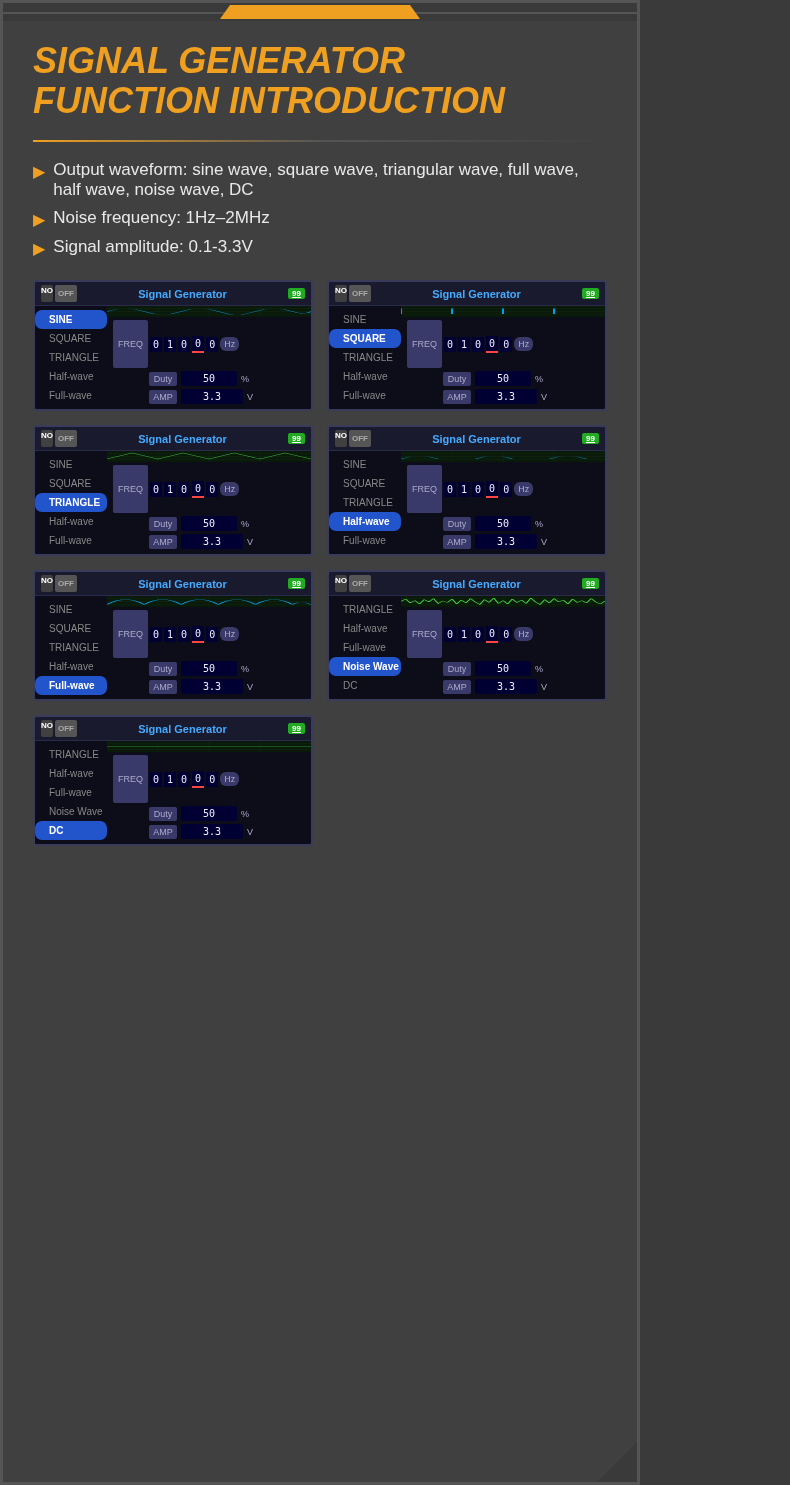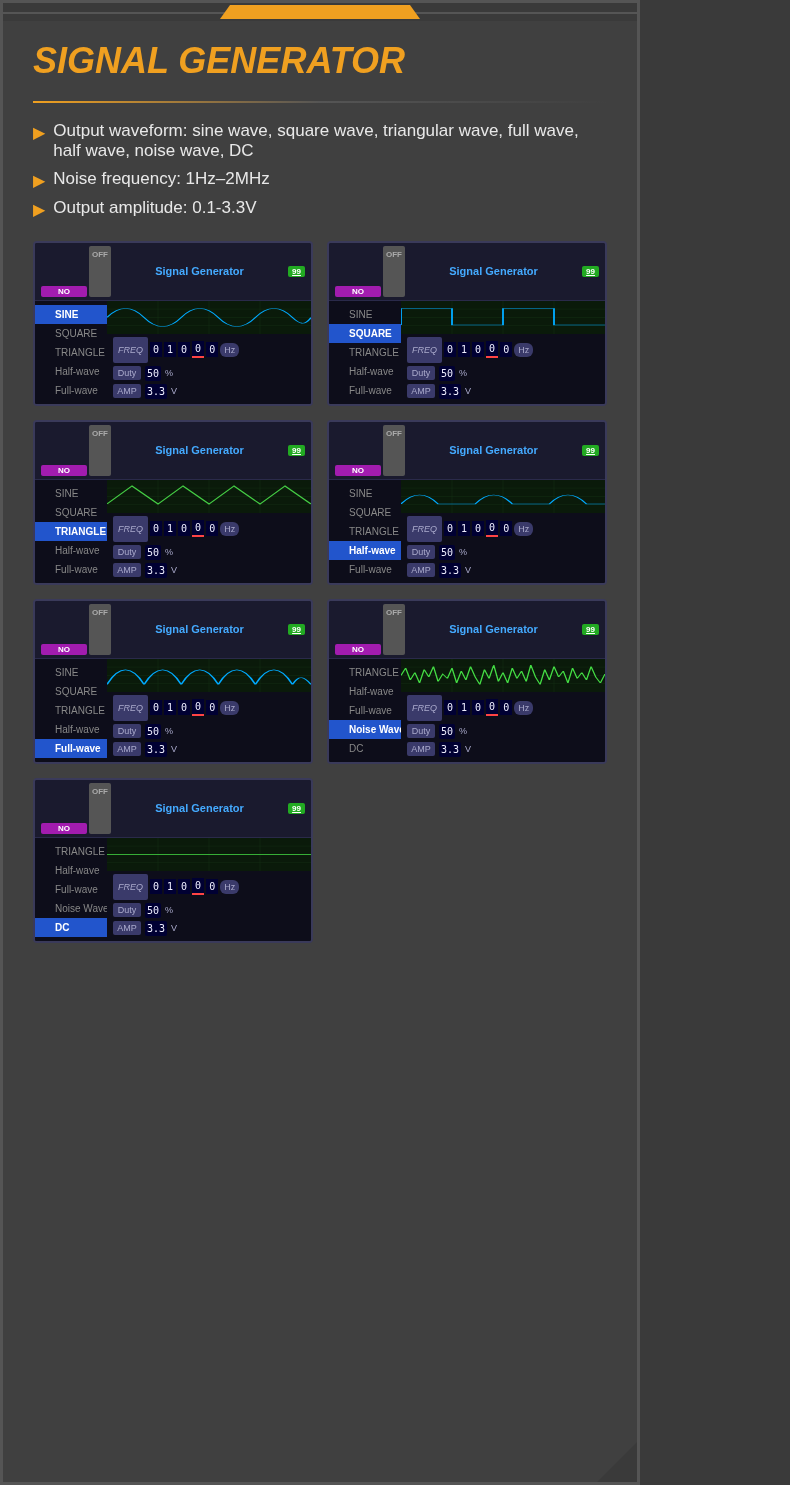--- a/index.html
+++ b/index.html
@@ -111,26 +111,25 @@
       border-bottom: 1px solid #2a2a4a;
     }
 
     .no-off-badge {
       display: flex;
       gap: 2px;
       font-size: 9px;
       font-weight: bold;
     }
     .no-badge {
-      background: #a21caf;
+      background: #404040;
       color: white;
-      padding: 1px 17px;
+      padding: 1px 0;
       border-radius: 2px;
       font-size: 8px;
-      margin-top: 40px;
     }
     .off-badge {
       background: #555;
       color: #aaa;
       padding: 4px 3px;
       border-radius: 2px;
       font-size: 8px;
     }
 
     .screen-title {
@@ -157,25 +156,26 @@
     
     .wave-menu {
       width: 72px;
       flex-shrink: 0;
       background: #0d0d1a;
       display: flex;
       flex-direction: column;
       padding: 4px 0;
     }
     .wave-item {
-      padding: 4px 20px;
+      padding: 4px 14px;
       font-size: 10px;
       color: #888;
       cursor: default;
       white-space: nowrap;
+      border-radius: 7px;
     }
     .wave-item.active {
       background: #2255cc;
       color: white;
       font-weight: bold;
     }
 
     
     .osc-display {
       flex: 1;
@@ -208,48 +208,48 @@
     }
 
     .ctrl-label {
       background: #3a3a6a;
       color: #aac;
       font-size: 9px;
       padding: 2px 4px;
       border-radius: 2px;
       min-width: 28px;
       text-align: center;
+      margin-left: 36px;
     }
 
     .ctrl-value {
       background: #000033;
       color: #eef;
       font-size: 10px;
-      padding: 2px 2px;
+      padding: 2px 22px;
       border-radius: 2px;
       font-family: monospace;
     }
 
     .ctrl-unit {
       color: #aac;
       font-size: 9px;
     }
 
     .freq-row {
       display: flex;
       align-items: center;
       gap: 2px;
     }
     .freq-box {
       background: #3a3a6a;
       color: #aac;
       font-size: 9px;
-      padding: 8px 5px;
+      padding: 19px 5px;
       border-radius: 2px;
-      font-style: italic;
     }
     .freq-digit {
       background: #000033;
       color: #eef;
       font-size: 10px;
       padding: 2px 3px;
       font-family: monospace;
       min-width: 12px;
       text-align: center;
     }
@@ -280,36 +280,37 @@
 <div class="outer-border">
 
   <div class="top-bar">
     <div class="top-bar-notch"></div>
   </div>
 
   <div class="content">
 
     <div class="main-title">
       <div>SIGNAL GENERATOR</div>
+      <div>FUNCTION INTRODUCTION</div>
     </div>
 
     <div class="divider"></div>
 
     <ul class="feature-list">
       <li>
         <span class="arrow">▶</span>
         <span>Output waveform: sine wave, square wave, triangular wave, full wave, half wave, noise wave, DC</span>
       </li>
       <li>
         <span class="arrow">▶</span>
         <span>Noise frequency: 1Hz–2MHz</span>
       </li>
       <li>
         <span class="arrow">▶</span>
-        <span>Output amplitude: 0.1-3.3V</span>
+        <span>Signal amplitude: 0.1-3.3V</span>
       </li>
     </ul>
 
     <div class="screens-grid">
 
       <div class="screen-panel">
         <div class="screen-header">
           <div class="no-off-badge">
             <span class="no-badge">NO</span>
             <span class="off-badge">OFF</span>

